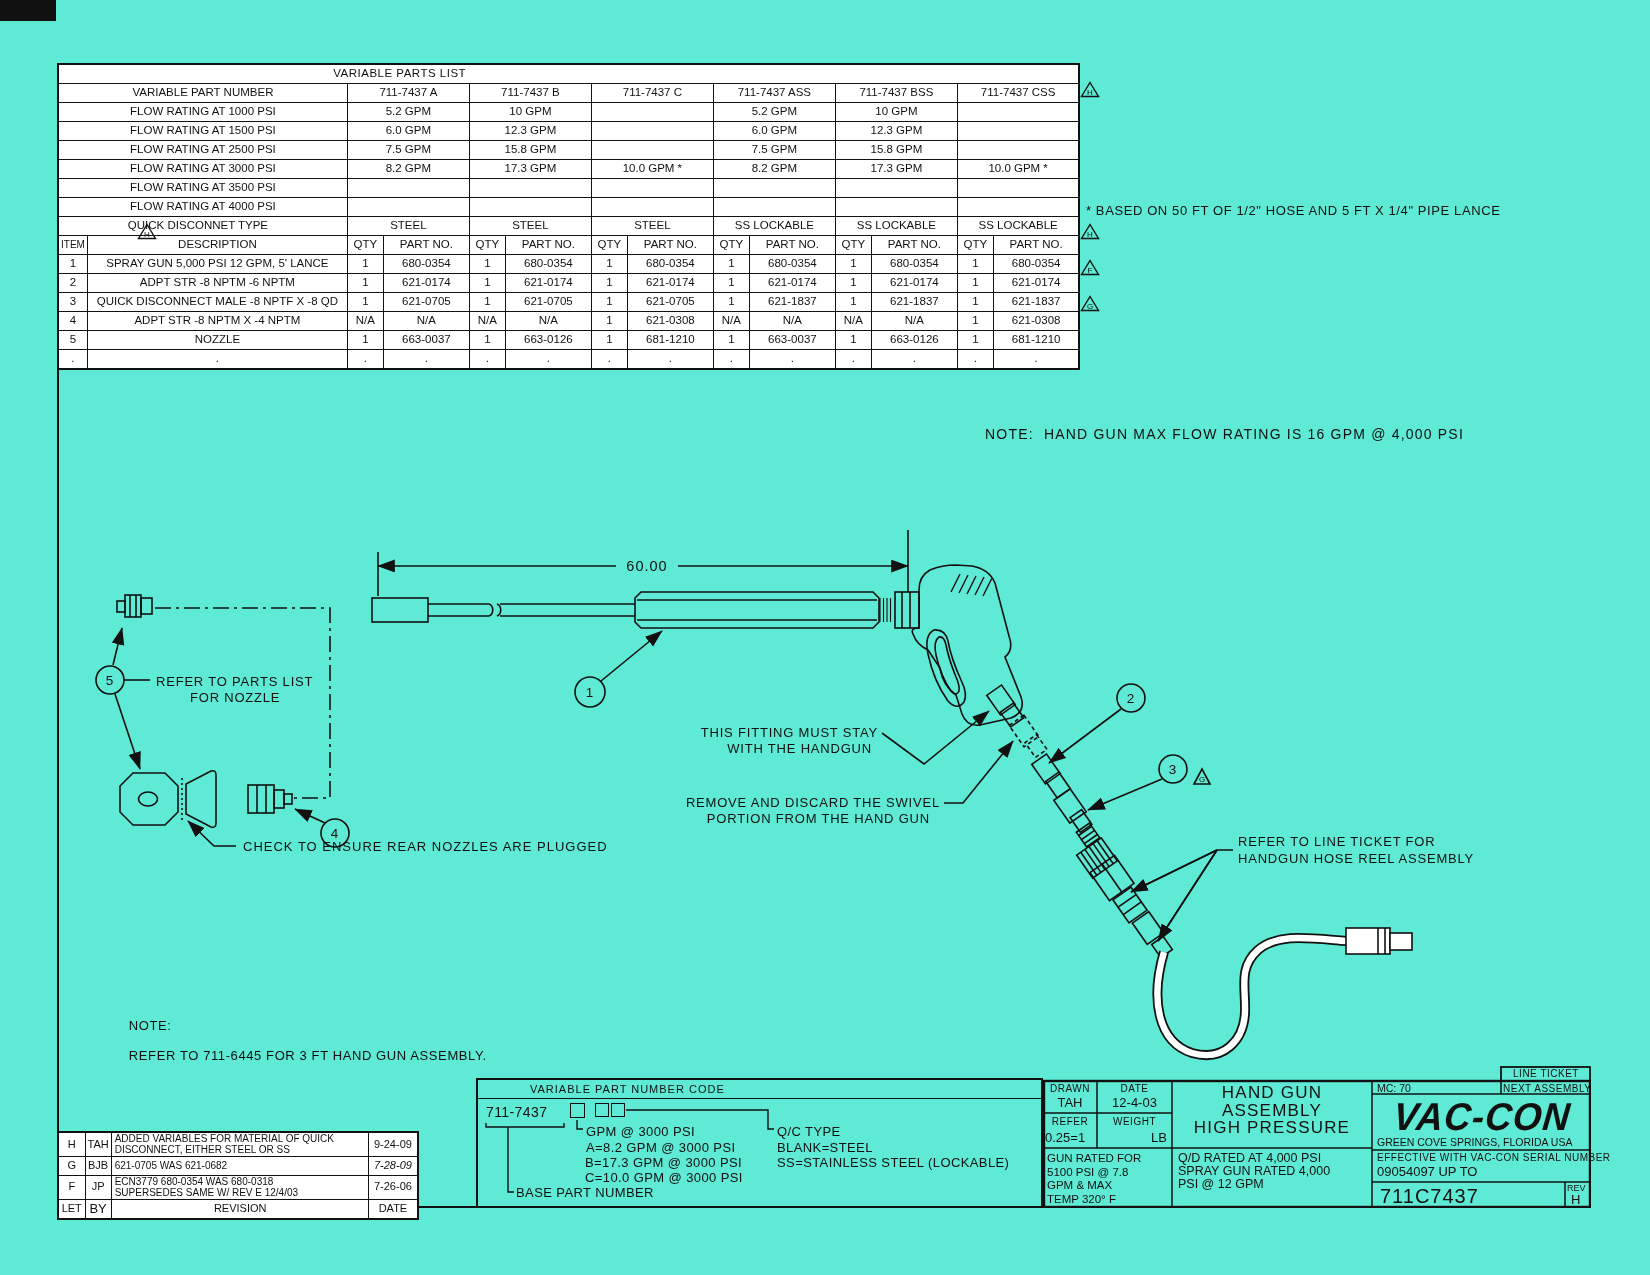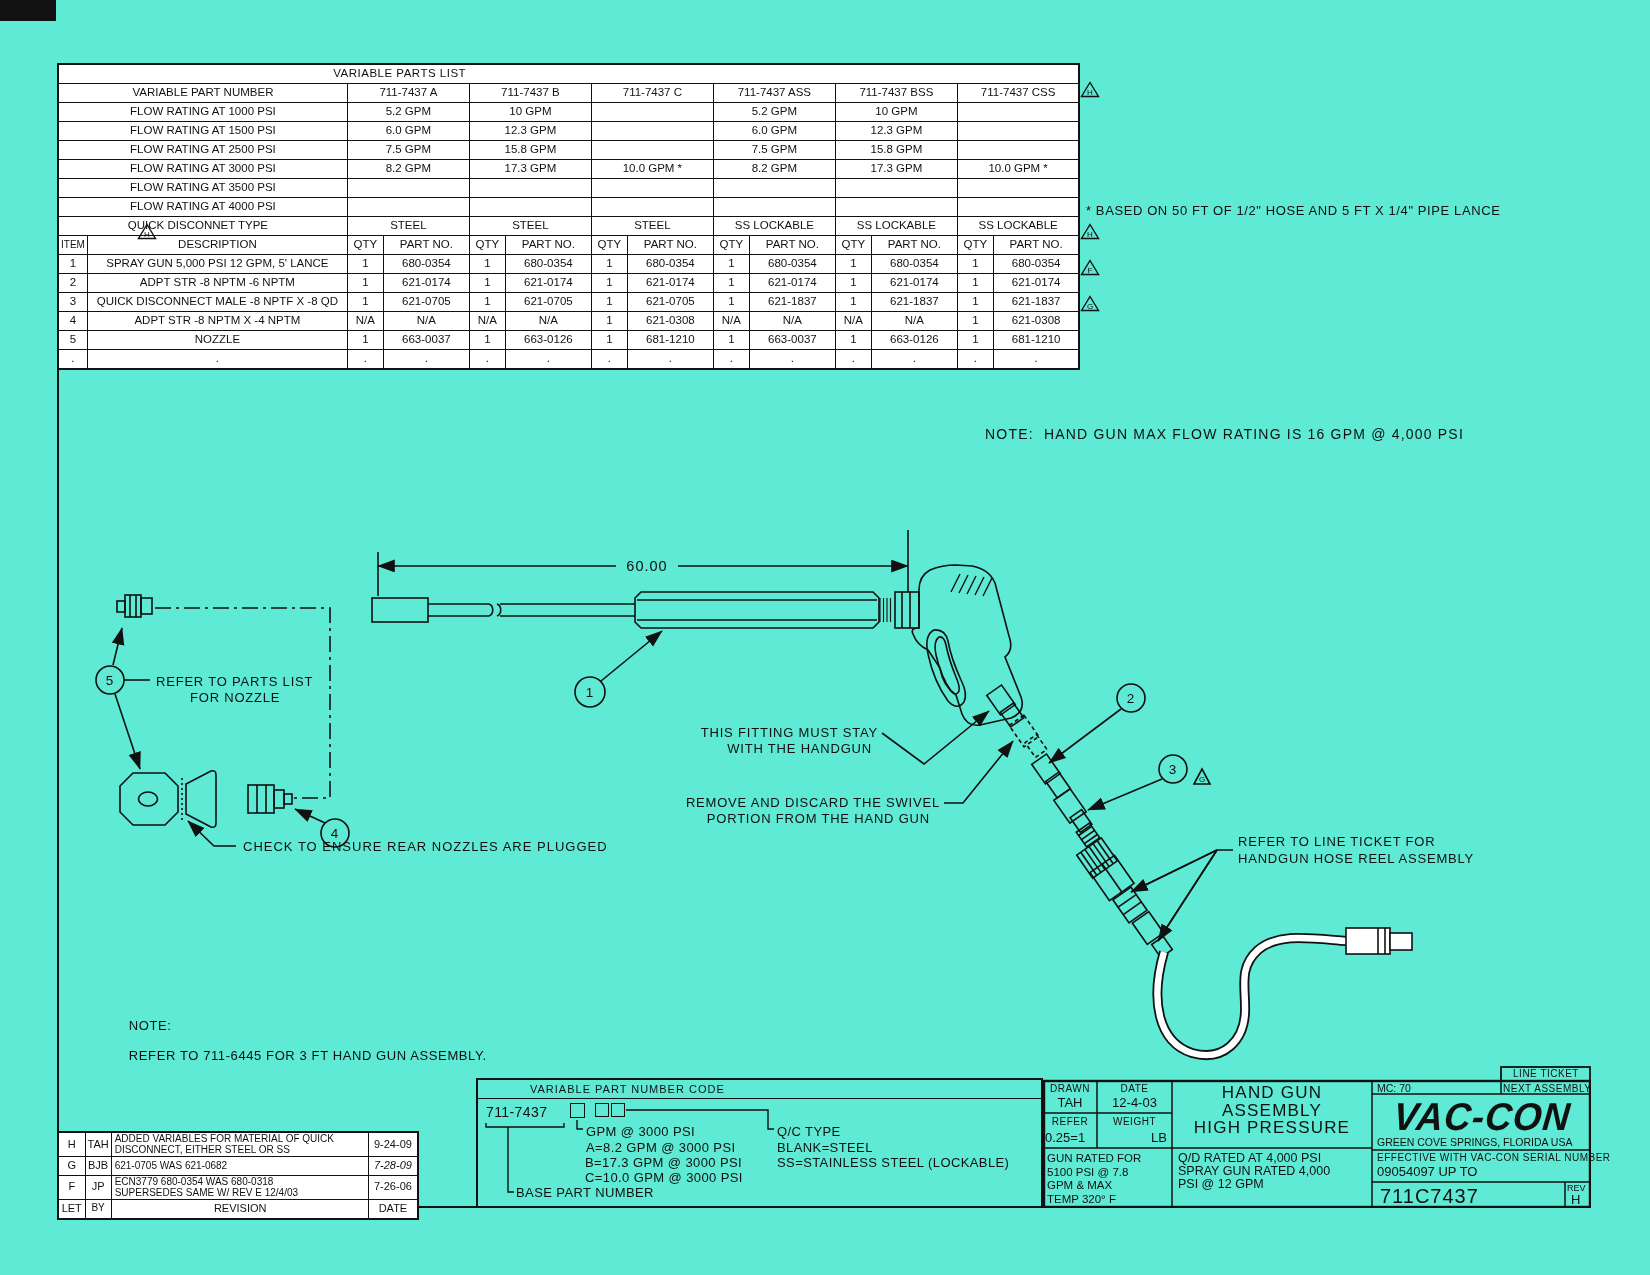--- a/index.html
+++ b/index.html
@@ -493,21 +493,21 @@
             <td style="font-size: 11px; font-style: italic;">7-28-09</td>
           </tr>
           <tr style="height: 24px;">
             <td style="font-size: 11px;">F</td>
             <td style="font-size: 11px;">JP</td>
             <td style="text-align: left; padding-left: 3px; font-size: 10px; line-height: 11px;">ECN3779 680-0354 WAS 680-0318<br>SUPERSEDES SAME W/ REV E  12/4/03</td>
             <td style="font-size: 11px;">7-26-06</td>
           </tr>
           <tr style="height: 14px;">
             <td style="font-size: 11px;">LET</td>
-            <td style="font-size: 10px;">BY</td>
+            <td style="font-size: 13px;">BY</td>
             <td style="text-align: center; padding-left: 3px; font-size: 11px; line-height: 11px;">REVISION</td>
             <td style="font-size: 11px;">DATE</td>
           </tr>
         </tbody>
       </table>
     </div>
 
   <div id="codebox">
     <div class="band">VARIABLE PART NUMBER CODE</div>
     <div class="t" style="left:8px;top:24px;font-size:14px">711-7437</div>

